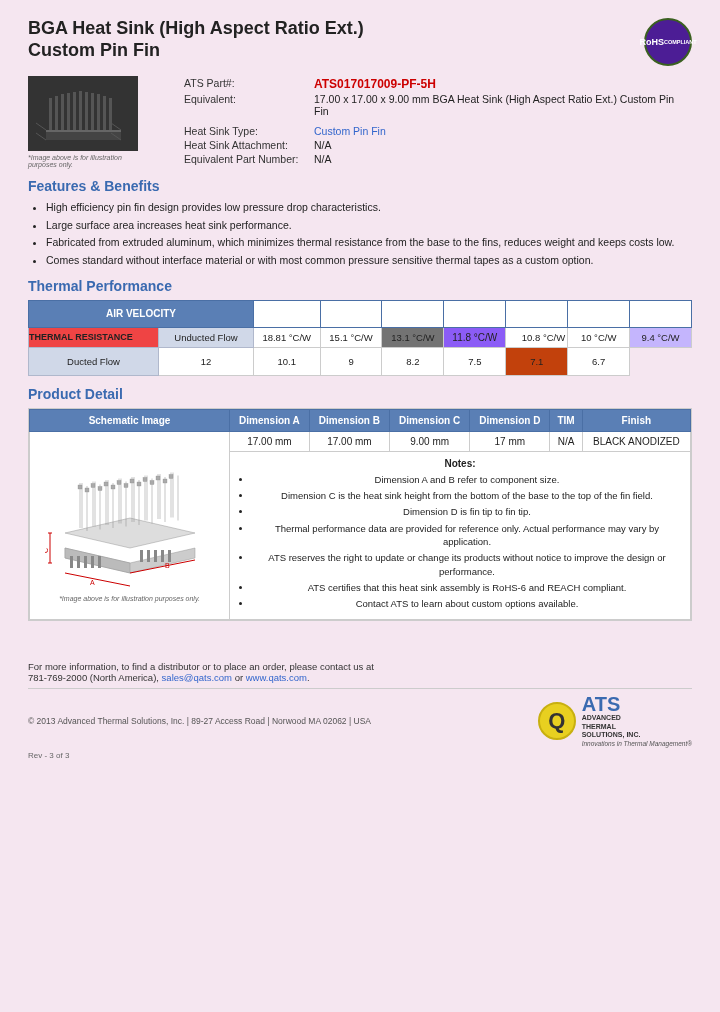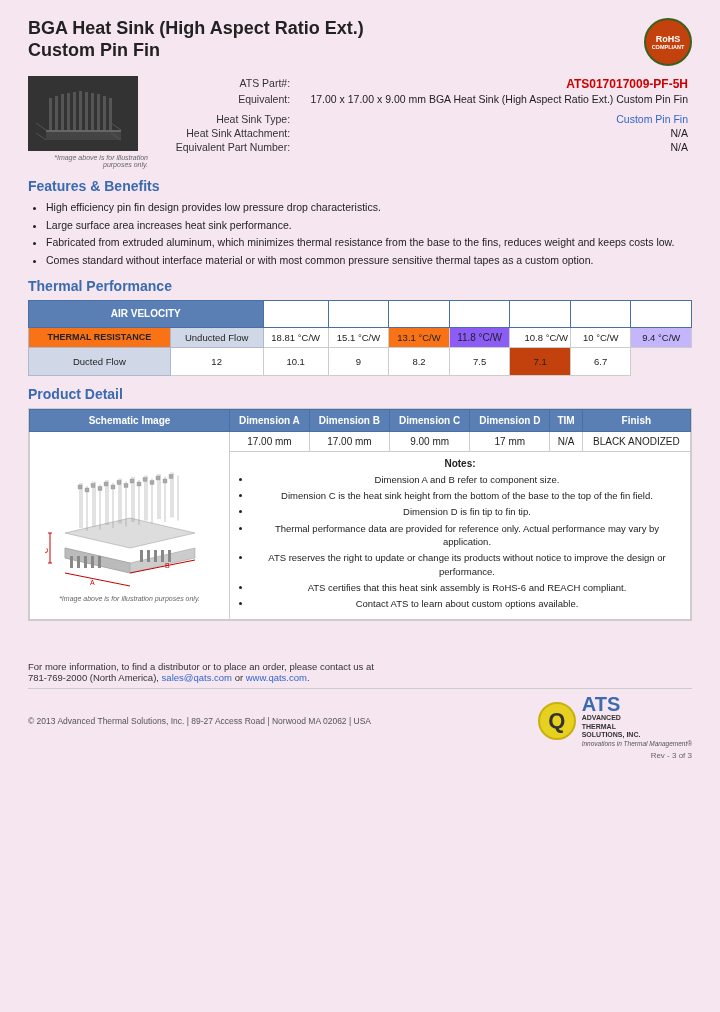--- a/index.html
+++ b/index.html
@@ -25,40 +25,39 @@
     .header-title h1 {
       font-size: 18px;
       font-weight: bold;
       color: #222;
       line-height: 1.2;
     }
     .rohs-badge {
       width: 48px;
       height: 48px;
       border-radius: 50%;
-      background: #c2410c;
-      display: flex;
-      flex-direction: column;
+      background: #4c1d95;
+      display: flex;
+      flex-direction: row;
       align-items: center;
       justify-content: center;
       color: white;
       font-size: 7px;
       font-weight: bold;
       border: 2px solid #3a6020;
       text-align: center;
     }
     .rohs-badge .rohs-text { font-size: 9px; font-weight: bold; }
     .rohs-badge .compliant-text { font-size: 5.5px; }
 
     
     .part-info-section {
       display: flex;
-      gap: 12px;
+      gap: 32px;
       margin-bottom: 8px;
-      text-align: right;
     }
     .product-image-container {
       width: 120px;
       flex-shrink: 0;
     }
     .product-image {
       width: 110px;
       height: 75px;
       background: #333;
       display: flex;
@@ -272,21 +271,20 @@
       font-weight: bold;
     }
     .ats-logo-text .ats-tagline {
       font-size: 6.5px;
       color: #555;
       font-style: italic;
     }
     .rev-text {
       font-size: 8px;
       color: #666;
-      text-align: right;
       margin-top: 4px;
     }
 
     .product-detail-container {
       border: 1px solid #ccc;
       background: white;
     }
     .schematic-caption {
       font-size: 7px;
       color: #666;
@@ -393,25 +391,25 @@
           <td style="text-align:center;padding:3px 2px;border:1px solid #4a6fa5;font-size:9px;font-weight:bold;">@300 LFM<br>1.5 M/S</td>
           <td style="text-align:center;padding:3px 2px;border:1px solid #4a6fa5;font-size:9px;font-weight:bold;">@400 LFM<br>2.0 M/S</td>
           <td style="text-align:center;padding:3px 2px;border:1px solid #4a6fa5;font-size:9px;font-weight:bold;">@500 LFM<br>2.5 M/S</td>
           <td style="text-align:center;padding:3px 2px;border:1px solid #4a6fa5;font-size:9px;font-weight:bold;">@600 LFM<br>3.0 M/S</td>
           <td style="text-align:center;padding:3px 2px;border:1px solid #4a6fa5;font-size:9px;font-weight:bold;">@700 LFM<br>3.5 M/S</td>
           <td style="text-align:center;padding:3px 2px;border:1px solid #4a6fa5;font-size:9px;font-weight:bold;">@800 LFM<br>4.0 M/S</td>
         </tr>
       </tbody>
       <tbody>
         <tr>
-          <td class="resistance-label" rowspan="2" style="background:#f97316;font-weight:bold;font-size:9px;text-align:center;vertical-align:middle;border:1px solid #b0b8cc;padding:4px 6px;">THERMAL RESISTANCE</td>
+          <td class="resistance-label" rowspan="2" style="background:#ef4444;font-weight:bold;font-size:9px;text-align:left;vertical-align:middle;border:1px solid #b0b8cc;padding:4px 0;">THERMAL RESISTANCE</td>
           <td class="row-label">Unducted Flow</td>
           <td style="text-align:center;padding:4px 2px;border:1px solid #ccc;background:white;font-size:9.5px;">18.81 °C/W</td>
           <td style="text-align:center;padding:4px 2px;border:1px solid #ccc;background:white;font-size:9.5px;">15.1 °C/W</td>
-          <td style="text-align:center;padding:4px 2px;border:1px solid #ccc;background:#f97316;font-size:9.5px;">13.1 °C/W</td>
+          <td style="text-align:center;padding:4px 2px;border:1px solid #ccc;background:#737373;font-size:9.5px;">13.1 °C/W</td>
           <td style="text-align:center;padding:4px 2px;border:1px solid #ccc;background:#8b5cf6;font-size:10px;">11.8 °C/W</td>
           <td style="text-align:right;padding:4px 2px;border:1px solid #ccc;background:white;font-size:9.5px;margin-top:48px;">10.8 °C/W</td>
           <td style="text-align:center;padding:4px 2px;border:1px solid #ccc;background:white;font-size:9.5px;">10 °C/W</td>
           <td style="text-align:center;padding:4px 2px;border:1px solid #ccc;background:#c4b5fd;font-size:9.5px;">9.4 °C/W</td>
         </tr>
       </tbody>
       <tbody>
         <tr>
           <td class="row-label">Ducted Flow</td>
           <td style="text-align:center;padding:4px 2px;border:1px solid #ccc;background:white;font-size:9.5px;">12</td>

